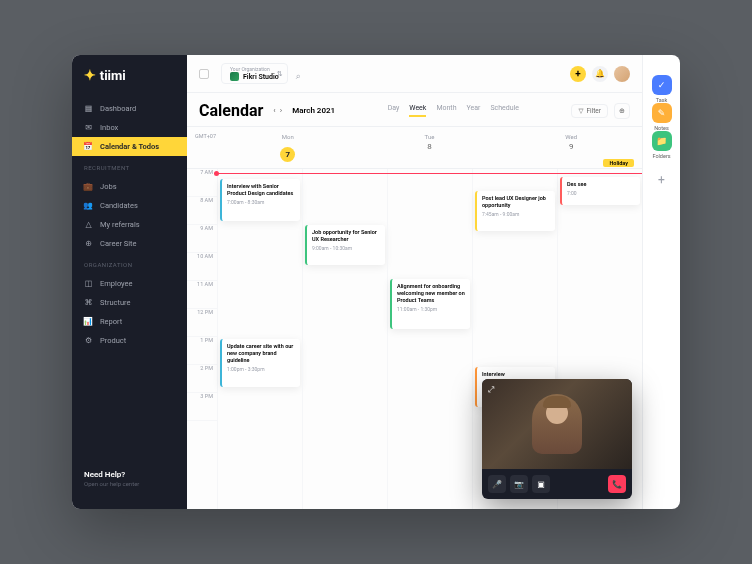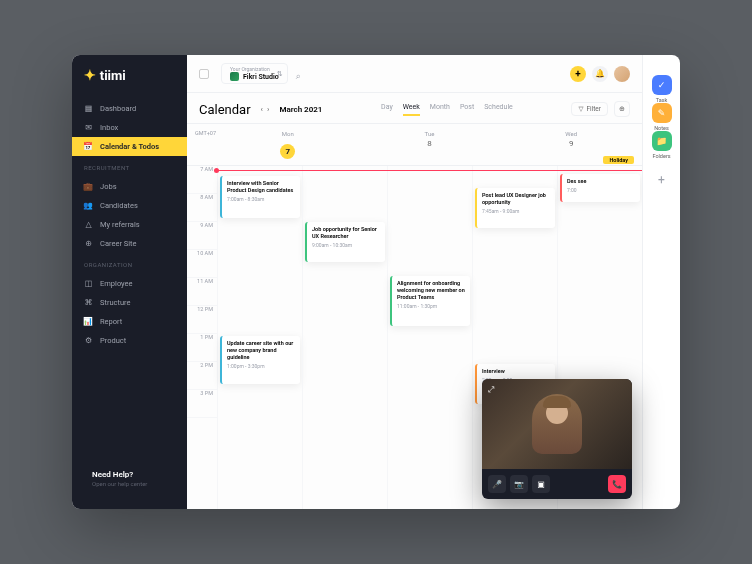--- a/index.html
+++ b/index.html
@@ -6,40 +6,40 @@
 body{background:#5a5e63;display:flex;align-items:center;justify-content:center;width:752px;height:564px;overflow:hidden}
 .app{width:608px;height:454px;background:#fff;border-radius:8px;display:flex;box-shadow:0 20px 60px rgba(0,0,0,.3);overflow:hidden;position:relative}
 .sidebar{width:115px;background:#1a1d28;color:#fff;display:flex;flex-direction:column;padding:12px 0}
 .logo{display:flex;align-items:center;gap:4px;padding:0 12px 14px;font-weight:700;font-size:13px}
 .logo-icon{color:#ffd639;font-size:14px}
 .nav-group{padding:2px 0}
 .nav-label{font-size:6px;color:#5a5e6b;padding:6px 12px 4px;letter-spacing:.5px;text-transform:uppercase}
 .nav-item{display:flex;align-items:center;gap:7px;padding:5px 12px;font-size:7.5px;color:#9ca0ab;cursor:pointer}
 .nav-item.active{background:#ffd639;color:#1a1d28;font-weight:600}
 .nav-item .icon{width:9px;height:9px;display:flex;align-items:center;justify-content:center;font-size:8px}
-.help{margin-top:auto;padding:0 20px 10px}
+.help{margin-top:auto;padding:0 12px 10px}
 .help-title{font-size:8px;font-weight:600;margin-bottom:1px}
 .help-sub{font-size:6px;color:#5a5e6b}
 .main{flex:1;display:flex;flex-direction:column;background:#fdfdfd}
 .topbar{display:flex;align-items:center;padding:8px 12px;border-bottom:1px solid #eef0f3;gap:8px}
 .org-badge{display:flex;flex-direction:column;padding:2px 8px;border:1px solid #eef0f3;border-radius:4px;position:relative}
 .org-label{font-size:5px;color:#9ca0ab}
 .org-name{font-size:7px;font-weight:600;display:flex;align-items:center;gap:4px}
 .org-logo{width:9px;height:9px;background:linear-gradient(135deg,#1a7a4a,#2ea05f);border-radius:2px}
 .org-chev{position:absolute;right:4px;top:50%;transform:translateY(-50%);font-size:7px;color:#9ca0ab}
 .search{flex:1}
 .search-icon{font-size:9px;color:#9ca0ab}
 .tb-actions{display:flex;align-items:center;gap:6px}
 .btn-add{width:16px;height:16px;border-radius:50%;background:#ffd639;display:flex;align-items:center;justify-content:center;font-size:10px;font-weight:700}
 .btn-bell{width:16px;height:16px;border-radius:50%;background:#f1f2f5;display:flex;align-items:center;justify-content:center;font-size:8px}
 .avatar{width:16px;height:16px;border-radius:50%;background:linear-gradient(135deg,#e8c4a0,#d4a373)}
 .calhead{padding:8px 12px 6px;border-bottom:1px solid #eef0f3}
 .calhead-row{display:flex;align-items:center;justify-content:space-between}
 .cal-title-grp{display:flex;align-items:center;gap:10px}
-.cal-title{font-size:13px;font-weight:400}
+.cal-title{font-size:16px;font-weight:700}
 .cal-nav{display:flex;align-items:center;gap:4px;font-size:8px;color:#666}
 .cal-month{font-size:8px;font-weight:600}
 .view-tabs{display:flex;gap:10px;font-size:7px;color:#9ca0ab}
 .view-tab{cursor:pointer;padding-bottom:3px}
 .view-tab.active{color:#1a1d28;font-weight:400;border-bottom:2px solid #ffd639}
 .cal-tools{display:flex;gap:6px;align-items:center}
 .filter-btn{border:1px solid #eef0f3;border-radius:4px;padding:2px 6px;font-size:6.5px;color:#666;display:flex;align-items:center;gap:3px}
 .icon-btn{width:16px;height:16px;border:1px solid #eef0f3;border-radius:4px;display:flex;align-items:center;justify-content:center;font-size:7px;color:#666}
 .days{display:flex;padding:6px 0 6px 30px;border-bottom:1px solid #eef0f3}
 .tz{position:absolute;left:8px;font-size:5.5px;color:#9ca0ab}
@@ -178,21 +178,21 @@
           <span class="cal-nav">
             <span>‹</span>
             <span>›</span>
           </span>
           <span class="cal-month">March 2021</span>
         </div>
         <div class="view-tabs" id="view-tabs">
             <span class="view-tab">Day</span>
             <span class="view-tab active">Week</span>
             <span class="view-tab">Month</span>
-            <span class="view-tab">Post</span>
+            <span class="view-tab">Year</span>
             <span class="view-tab">Schedule</span>
           </div>
         <div class="cal-tools">
           <div class="filter-btn">
             <span>▽</span>
             <span>Filter</span>
           </div>
           <div class="icon-btn">⊕</div>
         </div>
       </div>

